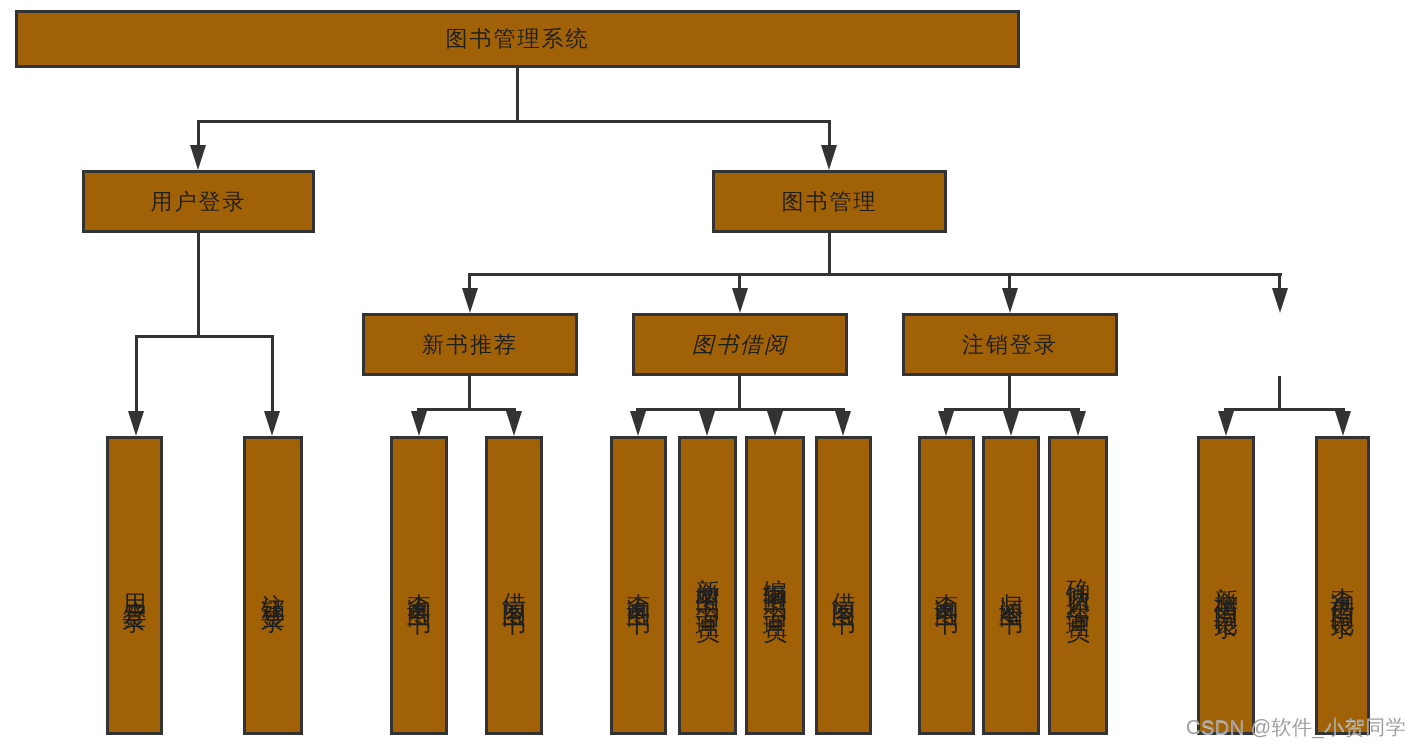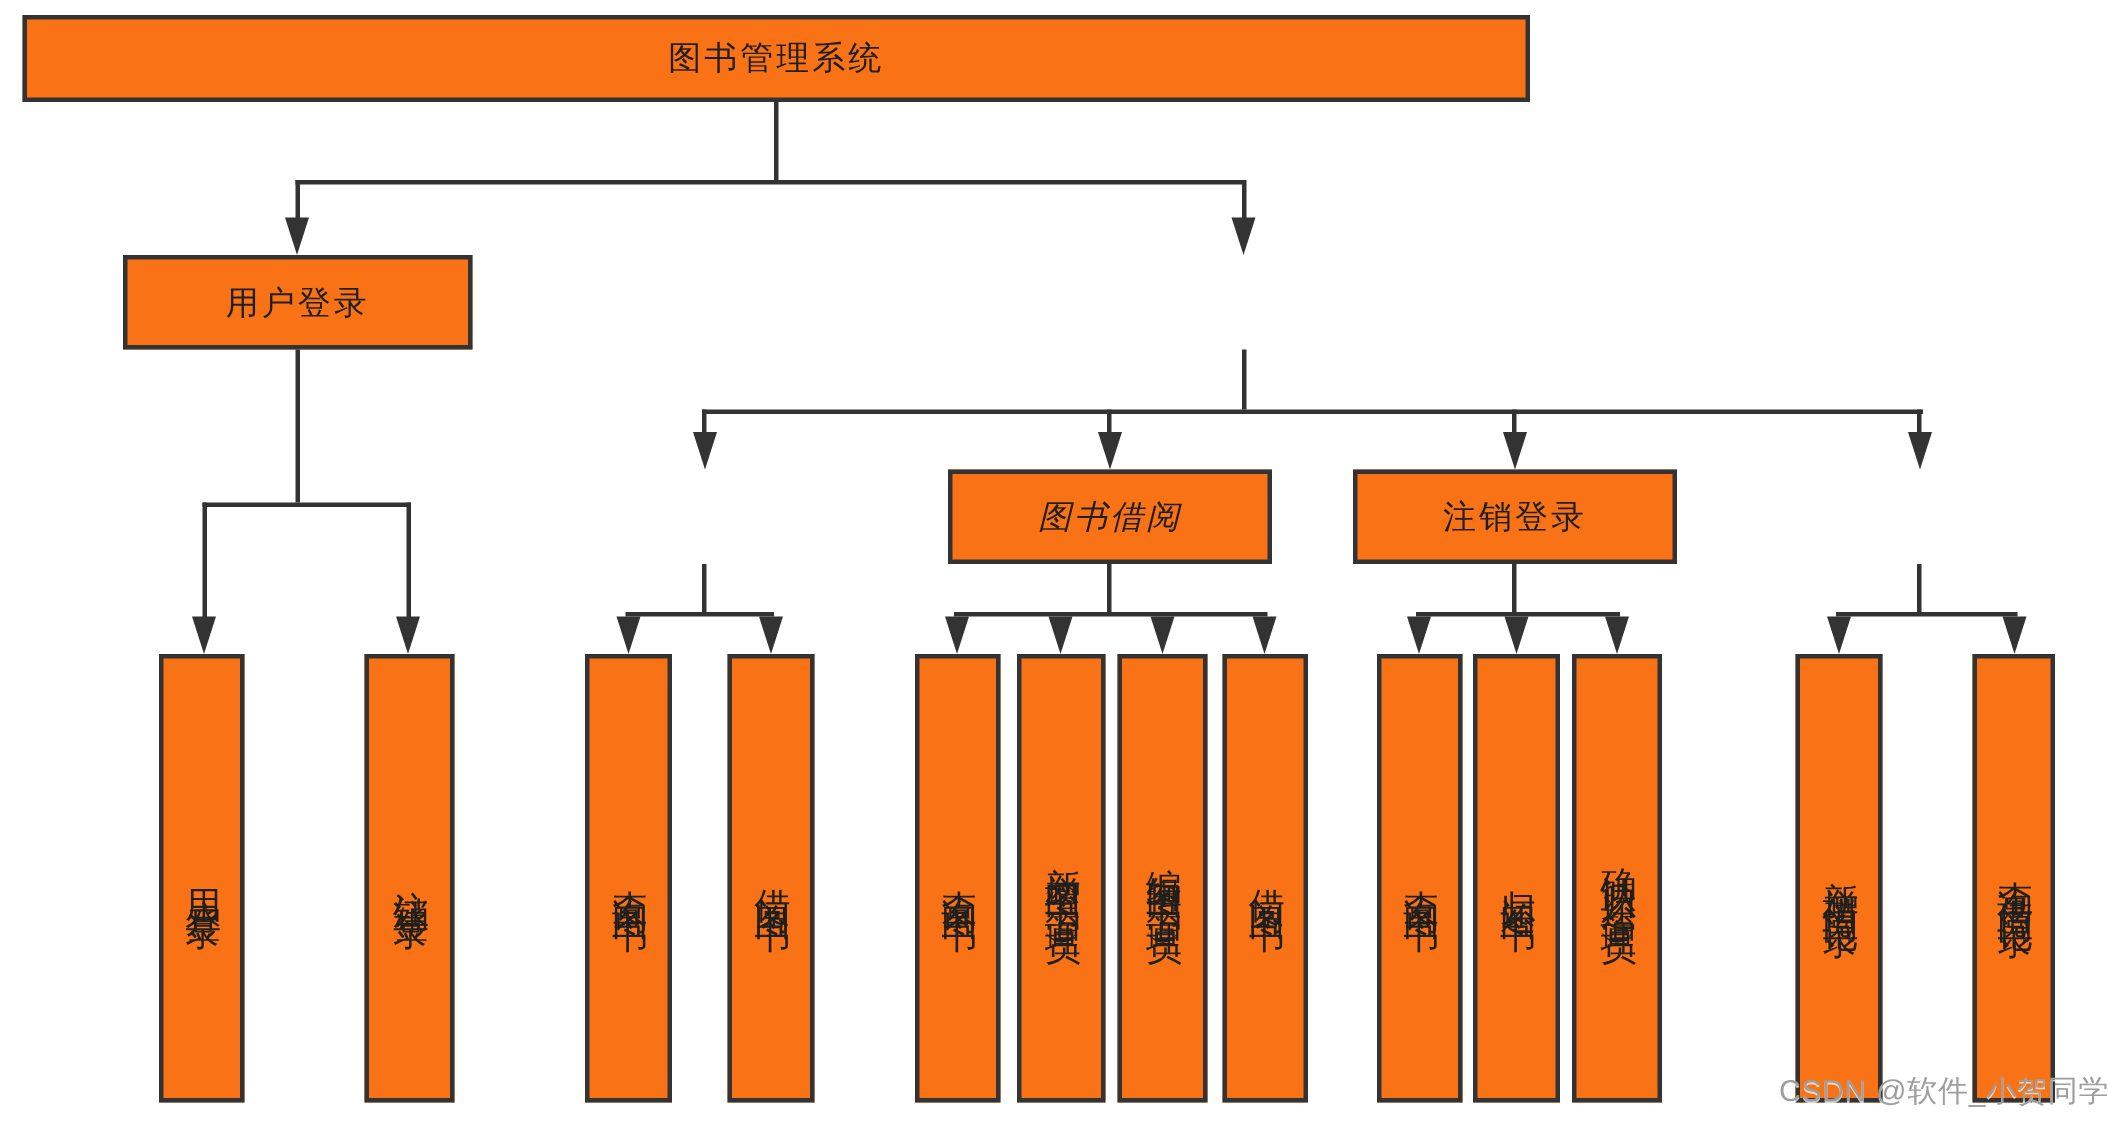--- a/index.html
+++ b/index.html
@@ -6,21 +6,21 @@
     --line:#333333;
     --text:#1f1f1f;
   }
   html,body{margin:0;padding:0;background:#ffffff;}
   .canvas{
     position:relative;width:1405px;height:747px;background:#ffffff;
     font-family:"Liberation Sans",sans-serif;color:var(--text);
     overflow:hidden;
   }
   .box{
-    position:absolute;background:#f97316;border:3px solid var(--line);
+    position:absolute;background:#a16207;border:3px solid var(--line);
     box-sizing:border-box;display:flex;align-items:center;justify-content:center;
   }
   .hbox{font-size:22px;letter-spacing:2px;}
   .vbox span{
     writing-mode:vertical-rl;text-orientation:mixed;
     font-size:24px;line-height:1;letter-spacing:6px;
   }
   .hl,.vl{position:absolute;background:var(--line);}
   .hl{height:3px;}
   .vl{width:3px;}
@@ -47,39 +47,45 @@
   <div class="vl" style="left:516px;top:68px;height:52px;"></div>
   <div class="hl" style="left:197px;top:120px;width:633px;"></div>
   <div class="vl" style="left:197px;top:120px;height:28px;"></div>
   <div class="arr" style="left:190px;top:145px;"></div>
   <div class="vl" style="left:828px;top:120px;height:28px;"></div>
   <div class="arr" style="left:821px;top:145px;"></div>
 
   <div class="box hbox" style="left:82px;top:170px;width:233px;height:63px;">
     <span>用户登录</span>
   </div>
+  <div class="box hbox" style="left:712px;top:170px;width:235px;height:63px;">
+    <span>图书管理</span>
+  </div>
 
   <div class="vl" style="left:197px;top:233px;height:102px;"></div>
   <div class="hl" style="left:135px;top:335px;width:139px;"></div>
   <div class="vl" style="left:135px;top:335px;height:78px;"></div>
   <div class="arr" style="left:128px;top:411px;"></div>
   <div class="vl" style="left:271px;top:335px;height:78px;"></div>
   <div class="arr" style="left:264px;top:411px;"></div>
 
   <div class="vl" style="left:828px;top:233px;height:40px;"></div>
   <div class="hl" style="left:468px;top:273px;width:814px;"></div>
   <div class="vl" style="left:468px;top:273px;height:20px;"></div>
   <div class="arr" style="left:462px;top:288px;"></div>
   <div class="vl" style="left:738px;top:273px;height:20px;"></div>
   <div class="arr" style="left:732px;top:288px;"></div>
   <div class="vl" style="left:1008px;top:273px;height:20px;"></div>
   <div class="arr" style="left:1002px;top:288px;"></div>
   <div class="vl" style="left:1278px;top:273px;height:20px;"></div>
   <div class="arr" style="left:1272px;top:288px;"></div>
 
+  <div class="box hbox" style="left:362px;top:313px;width:216px;height:63px;">
+    <span>新书推荐</span>
+  </div>
   <div class="box hbox" style="left:632px;top:313px;width:216px;height:63px;font-style:italic;">
     <span>图书借阅</span>
   </div>
   <div class="box hbox" style="left:902px;top:313px;width:216px;height:63px;">
     <span>注销登录</span>
   </div>
 
   <div class="vl" style="left:468px;top:376px;height:32px;"></div>
   <div class="hl" style="left:417px;top:408px;width:99px;"></div>
   <div class="arr" style="left:411px;top:411px;"></div>

